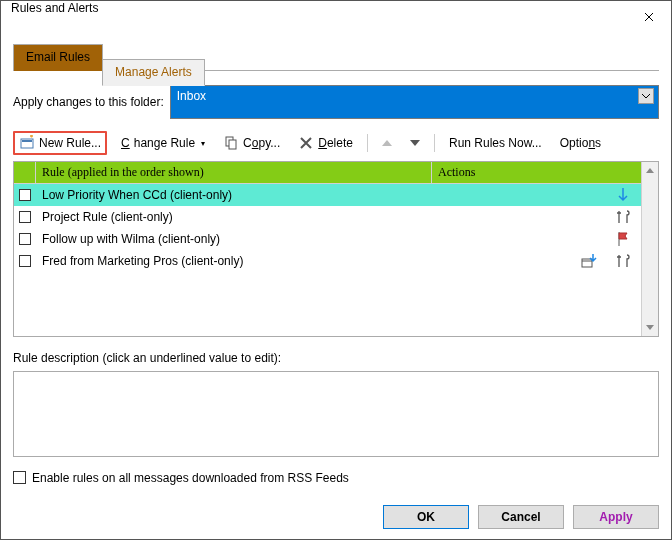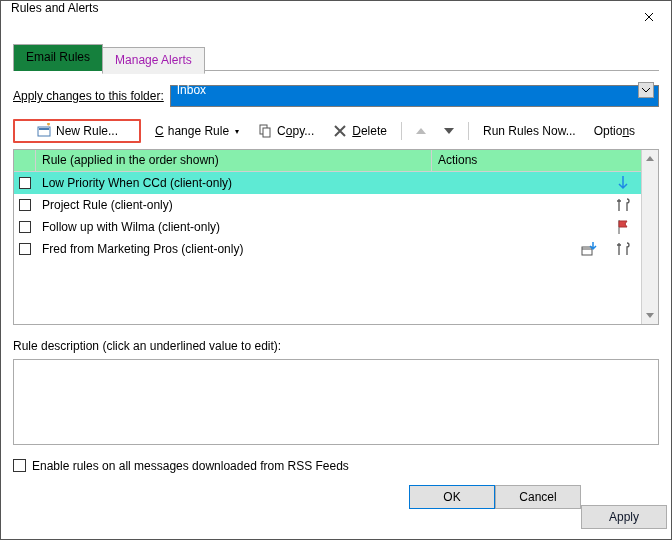--- a/index.html
+++ b/index.html
@@ -4,55 +4,55 @@
 <style>
 * { box-sizing: border-box; margin: 0; padding: 0; }
 body { font-family: "Segoe UI", Tahoma, sans-serif; font-size: 12px; background: #fff; overflow: hidden; }
 .window { width: 672px; height: 540px; border: 1px solid #555; background: #fff; position: relative; }
 .titlebar { height: 32px; display: flex; justify-content: space-between; padding: 0 0 0 10px; }
 .titlebar-title { font-size: 12px; }
 .titlebar-close { width: 44px; height: 32px; display: flex; align-items: center; justify-content: center; font-size: 14px; cursor: default; }
 .client { padding: 10px 12px 0 12px; }
 .tabs { display: flex; border-bottom: 1px solid #ababab; }
 .tab { padding: 5px 12px 6px; border: 1px solid #ababab; border-bottom: none; margin-right: -1px; background: #fff; cursor: default; position: relative; top: 1px; font-size: 12px; }
-.tab.inactive { background: #f0f0f0; color: #a21caf; top: 4px; border-bottom: 1px solid transparent; }
-.tab.active { background: #15803d; text-align: right; }
+.tab.inactive { background: #f0f0f0; color: #a16207; top: 16px; border-bottom: 1px solid transparent; }
+.tab.active { background: #a16207; text-align: right; }
 .folder-row { display: flex; align-items: center; margin-top: 14px; gap: 6px; }
-.folder-label { font-size: 12px; text-decoration: underline; }
-.folder-select { flex: 1; height: 22px; border: 1px solid #7a7a7a; background: #0078d7; color: #fff; display: flex; align-items: center; justify-content: space-between; padding: 0 4px 12px 6px; }
+.folder-label { font-size: 12px; }
+.folder-select { flex: 1; height: 34px; border: 1px solid #7a7a7a; background: #0078d7; color: #fff; display: flex; align-items: center; justify-content: space-between; padding: 0 4px 12px 6px; }
 .folder-select .chev { width: 16px; height: 16px; background: #e1e1e1; color: #000; display: flex; align-items: center; justify-content: center; border: 1px solid #999; font-size: 9px; }
 .toolbar { display: flex; align-items: center; gap: 10px; margin-top: 12px; margin-bottom: 6px; }
 .tbtn { display: flex; align-items: center; gap: 4px; padding: 2px 4px; cursor: default; font-size: 12px; }
 .tbtn .icon { width: 16px; height: 16px; display: flex; align-items: center; justify-content: center; }
-.highlight-box { border: 2px solid #e74c3c; padding: 2px 21px; border-radius: 1px; }
+.highlight-box { border: 2px solid #e74c3c; padding: 2px 4px; border-radius: 1px; }
 .sep { width: 1px; height: 18px; background: #ccc; }
 .rules-grid { border: 1px solid #ababab; height: 176px; position: relative; overflow: hidden; }
-.grid-header { display: flex; background: #86efac; border-bottom: 1px solid #d0d0d0; height: 22px; }
+.grid-header { display: flex; background: #84cc16; border-bottom: 1px solid #d0d0d0; height: 22px; font-family: Liberation Serif, serif; }
 .grid-header .col { border-right: 1px solid #d0d0d0; padding: 3px 6px; font-size: 12px; }
 .col-check { width: 22px; }
 .col-rule { width: 396px; }
 .col-actions { flex: 1; }
 .grid-scroll { width: 17px; background: #f0f0f0; border-left: 1px solid #d0d0d0; position: absolute; right: 0; top: 0; bottom: 0; display: flex; flex-direction: column; justify-content: space-between; align-items: center; }
 .grid-scroll .arrow { height: 17px; width: 100%; display: flex; align-items: center; justify-content: center; font-size: 9px; color: #666; }
 .grid-rows { position: absolute; left: 0; right: 17px; top: 22px; bottom: 0; }
 .grid-row { display: flex; height: 22px; align-items: center; }
 .grid-row.sel { background: #5eead4; }
 .grid-row .cell-check { width: 22px; display: flex; align-items: center; justify-content: center; }
 .grid-row .cell-check .box { width: 12px; height: 12px; border: 1px solid #333; background: #fff; }
 .grid-row .cell-rule { width: 396px; padding: 0 6px; white-space: nowrap; overflow: hidden; }
 .grid-row .cell-actions { flex: 1; display: flex; align-items: center; justify-content: flex-end; padding-right: 10px; gap: 18px; }
 .action-icon { width: 16px; height: 16px; display: inline-flex; align-items: center; justify-content: center; }
 .desc-label { margin-top: 14px; font-size: 12px; }
 .desc-box { border: 1px solid #ababab; height: 86px; margin-top: 6px; background: #fff; }
 .rss-row { margin-top: 14px; display: flex; align-items: flex-start; gap: 6px; }
 .rss-row .box { width: 13px; height: 13px; border: 1px solid #333; }
-.button-row { position: absolute; right: 4px; bottom: 10px; display: flex; gap: 0; }
+.button-row { position: absolute; right: 12px; bottom: 10px; display: flex; gap: 9px; font-weight: bold; }
 .btn { width: 86px; height: 24px; border: 1px solid #adadad; background: #e1e1e1; display: flex; align-items: center; justify-content: center; font-size: 12px; cursor: default; }
 .btn.primary { border-color: #0078d7; }
-.btn.disabled { color: #0f172a; margin-top: 20px; }
+.btn.disabled { color: #a21caf; }
 .dd { font-size: 8px; margin-left: 2px; }
 .underline { text-decoration: underline; }
 svg { display: block; }
 </style>
 </head>
 <body>
 
 <div class="window">
   <div class="titlebar">
     <span class="titlebar-title">Rules and Alerts</span>

